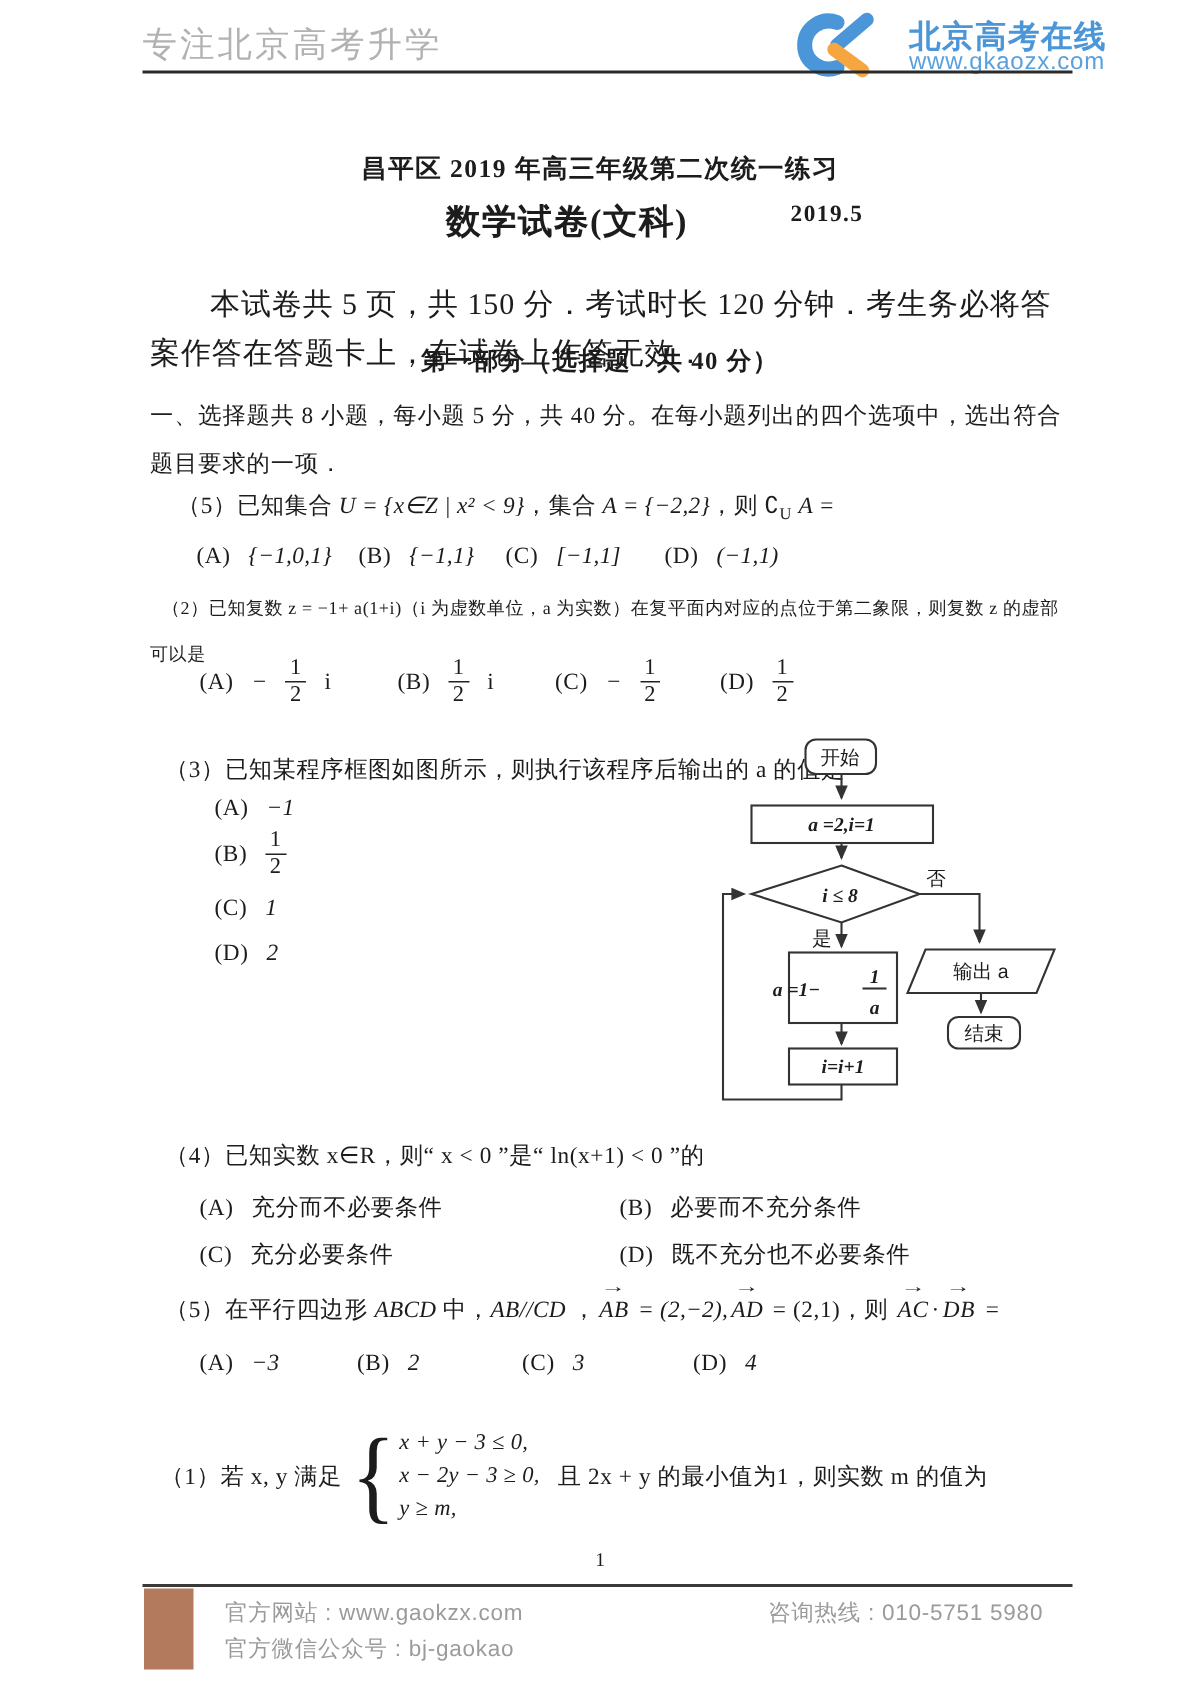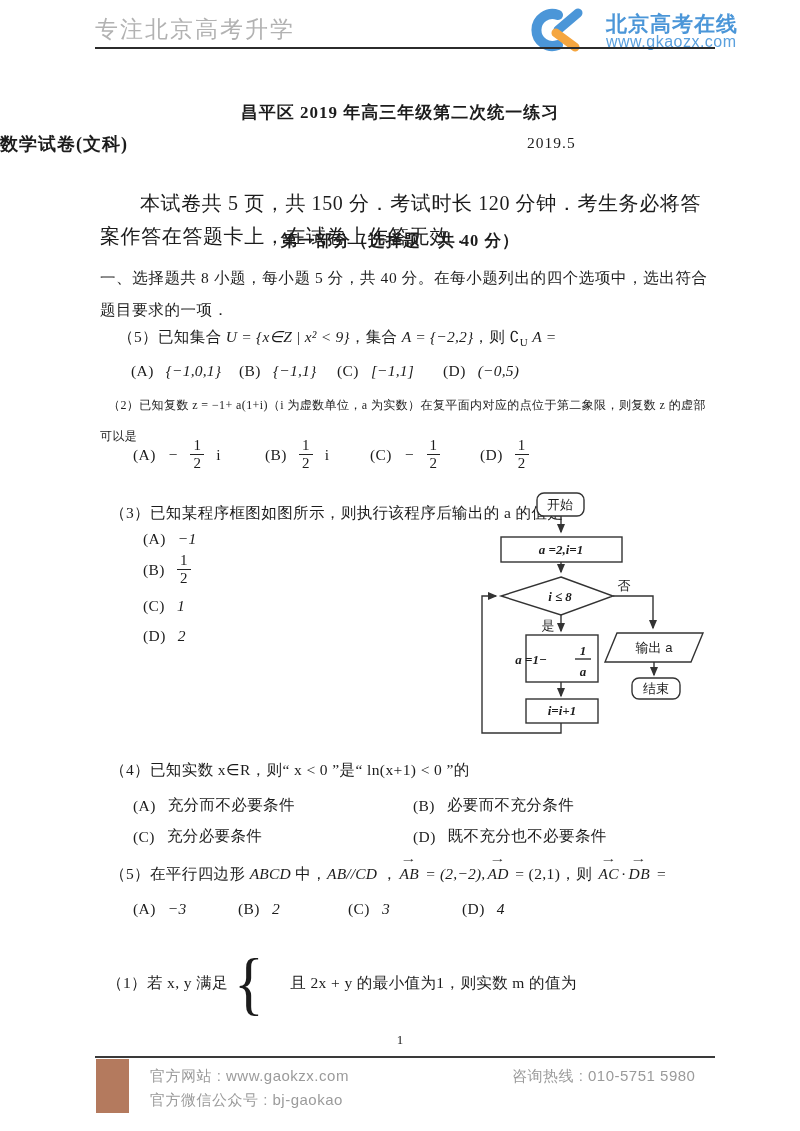--- a/index.html
+++ b/index.html
@@ -12,22 +12,22 @@
            font-family:"Liberation Sans",sans-serif;letter-spacing:2px;}
   .logo-mark{left:518px;top:8px;}
   .brand{left:606px;top:10px;font-size:21px;font-weight:bold;color:#4b96d8;
          font-family:"Liberation Sans",sans-serif;letter-spacing:1px;}
   .site{left:606px;top:33px;font-size:16px;color:#5aa0de;
         font-family:"Liberation Sans",sans-serif;letter-spacing:0.5px;}
   .hrule{left:95px;top:47px;width:620px;height:2px;background:#2b2b2b;}
 
   
   .title{left:0;top:101px;width:800px;text-align:center;font-size:17px;font-weight:bold;letter-spacing:1px;}
-  .subtitle-row{left:0;top:132px;width:756px;font-size:18px;font-weight:bold;letter-spacing:1px;}
-  .exam-date{left:527px;top:134px;font-size:15.5px;font-weight:normal;letter-spacing:1px;}
+  .subtitle-row{left:0;top:132px;width:756px;text-align:center;font-size:23px;font-weight:bold;letter-spacing:1px;}
+  .exam-date{left:527px;top:134px;font-size:15.5px;font-weight:bold;letter-spacing:1px;}
   .notice{left:100px;top:167px;width:614px;font-size:20px;line-height:33px;text-indent:2em;letter-spacing:0.6px;}
   .part-heading{left:0;top:230px;width:800px;text-align:center;font-size:16.5px;font-weight:bold;letter-spacing:1px;}
   .part-intro{left:100px;top:262px;width:614px;font-size:15.5px;line-height:32px;letter-spacing:0.6px;}
 
   .qline{font-size:15.5px;letter-spacing:0.4px;white-space:nowrap;}
   .qpara{font-size:12px;line-height:31px;letter-spacing:0.4px;}
   .math{font-family:"Liberation Serif",serif;font-style:italic;letter-spacing:0.2px;}
   .comp{font-family:"DejaVu Sans",sans-serif;font-style:normal;}
   sub{font-size:11px;}
 
@@ -44,21 +44,21 @@
   .fbox{fill:#ffffff;stroke:#333;stroke-width:1.4;}
   .fline{stroke:#333;stroke-width:1.4;fill:none;}
   .ftext{font-size:13px;fill:#1c1c1c;text-anchor:middle;font-family:"Liberation Sans",sans-serif;}
   .fmath{font-style:italic;font-weight:bold;font-family:"Liberation Serif",serif;}
 
   
   .q6row{display:flex;align-items:center;font-size:15.5px;letter-spacing:0.4px;white-space:nowrap;}
   .brace{font-size:62px;font-weight:400;line-height:62px;margin:0 2px 0 6px;transform:scaleY(1.12);}
   .cases{display:flex;flex-direction:column;gap:2px;line-height:20px;}
   .cases .math{font-size:15px;}
-  .q6 .post{margin-left:24px;}
+  .q6 .post{margin-left:12px;}
 
   .pagenum{left:0;top:1032px;width:800px;text-align:center;font-size:13px;}
 
   
   .frule{left:95px;top:1056px;width:620px;height:2px;background:#3a3a3a;}
   .fsquare{left:96px;top:1059px;width:33px;height:54px;background:#b47a5e;}
   .fcol{font-family:"Liberation Sans",sans-serif;font-size:15px;color:#9b9b9b;line-height:24px;letter-spacing:0.5px;}
   .fleft{left:150px;top:1064px;}
   .fright{left:512px;top:1064px;}
 </style>
@@ -94,21 +94,21 @@
 <div class="abs opt" style="left:239px;top:362px;">
     <span>(B)</span>
     <span class="math">{−1,1}</span>
   </div>
 <div class="abs opt" style="left:337px;top:362px;">
     <span>(C)</span>
     <span class="math">[−1,1]</span>
   </div>
 <div class="abs opt" style="left:443px;top:362px;">
     <span>(D)</span>
-    <span class="math">(−0,5)</span>
+    <span class="math">(−1,1)</span>
   </div>
 
 <div class="abs qpara" style="left:100px;top:390px;width:616px;text-indent:8px;">（2）已知复数 z = −1+ a(1+i)（i 为虚数单位，a 为实数）在复平面内对应的点位于第二象限，则复数 z 的虚部可以是</div>
 <div class="abs opt" style="left:133px;top:437px;">
   <span>(A)</span>
   <span class="math">−</span>
     <span class="frac">
       <span class="num">1</span>
       <span class="den">2</span>
     </span>
@@ -234,20 +234,25 @@
     <span class="math">3</span>
   </div>
 <div class="abs opt" style="left:462px;top:900px;">
     <span>(D)</span>
     <span class="math">4</span>
   </div>
 
 <div class="abs q6row q6" style="left:107px;top:952px;">
   <span>（1）若 x, y 满足</span>
   <span class="brace">{</span>
+  <span class="cases">
+    <span class="math">x + y − 3 ≤ 0,</span>
+    <span class="math">x − 2y − 3 ≥ 0,</span>
+    <span class="math">y ≥ m,</span>
+  </span>
   <span class="post">且 2x + y 的最小值为1，则实数 m 的值为</span>
 </div>
 
 <div class="abs pagenum">1</div>
 <div class="abs frule"></div>
 <div class="abs fsquare"></div>
 <div class="abs fcol fleft">
   <div>官方网站 : www.gaokzx.com</div>
   <div>官方微信公众号 : bj-gaokao</div>
 </div>

